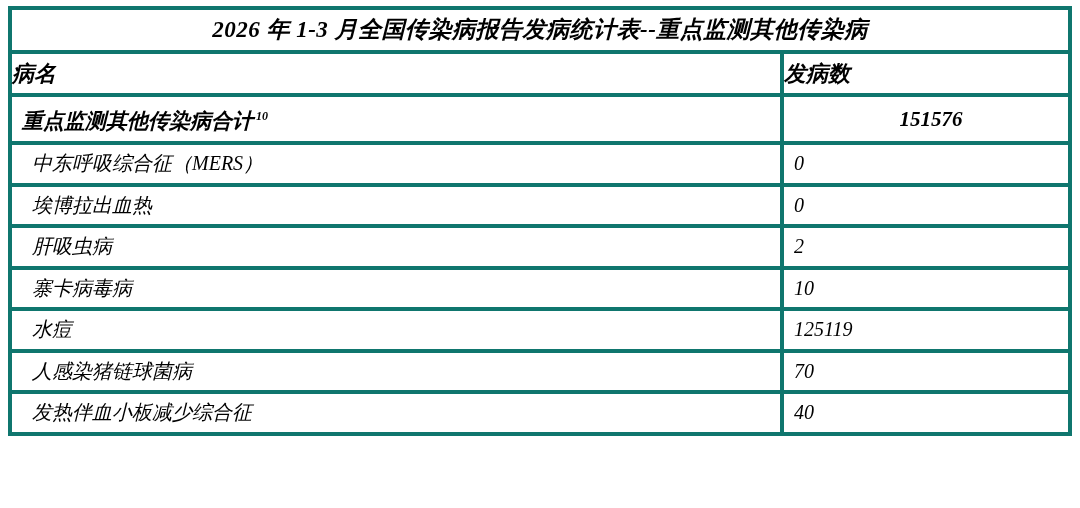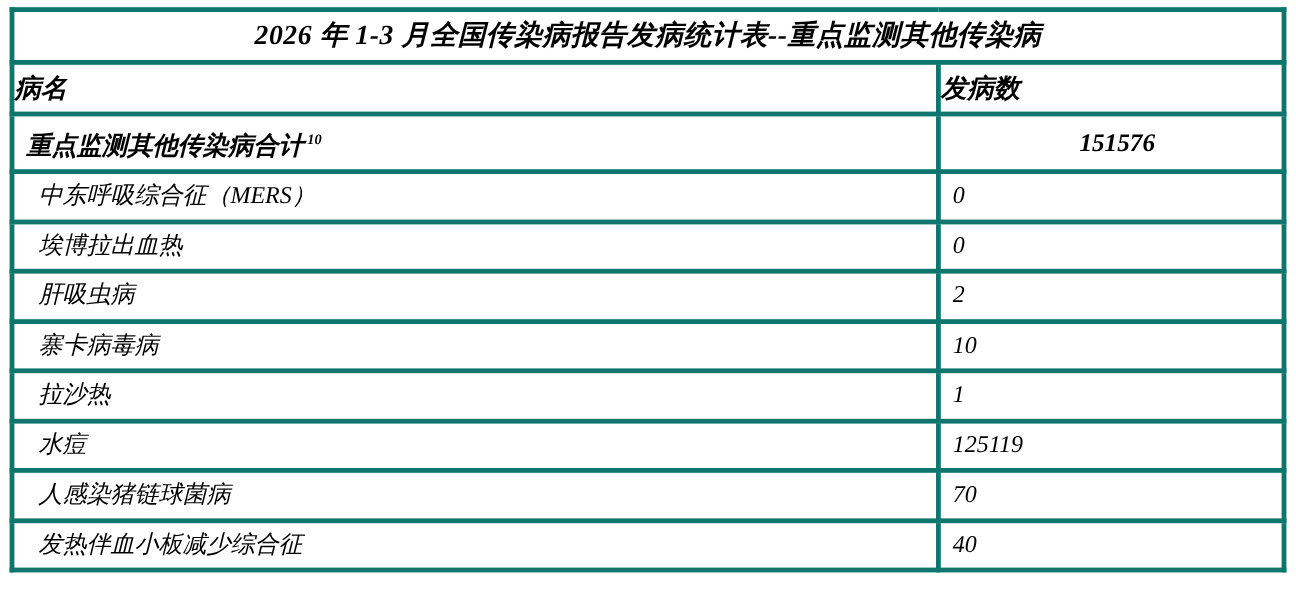--- a/index.html
+++ b/index.html
@@ -107,24 +107,20 @@
       </tr>
       <tr class="data-row">
         <td class="name-cell">肝吸虫病</td>
         <td class="value-cell">2</td>
       </tr>
       <tr class="data-row">
         <td class="name-cell">寨卡病毒病</td>
         <td class="value-cell">10</td>
       </tr>
       <tr class="data-row">
-        <td class="name-cell">拉沙热</td>
-        <td class="value-cell">1</td>
-      </tr>
-      <tr class="data-row">
         <td class="name-cell">水痘</td>
         <td class="value-cell">125119</td>
       </tr>
       <tr class="data-row">
         <td class="name-cell">人感染猪链球菌病</td>
         <td class="value-cell">70</td>
       </tr>
       <tr class="data-row">
         <td class="name-cell">发热伴血小板减少综合征</td>
         <td class="value-cell">40</td>

